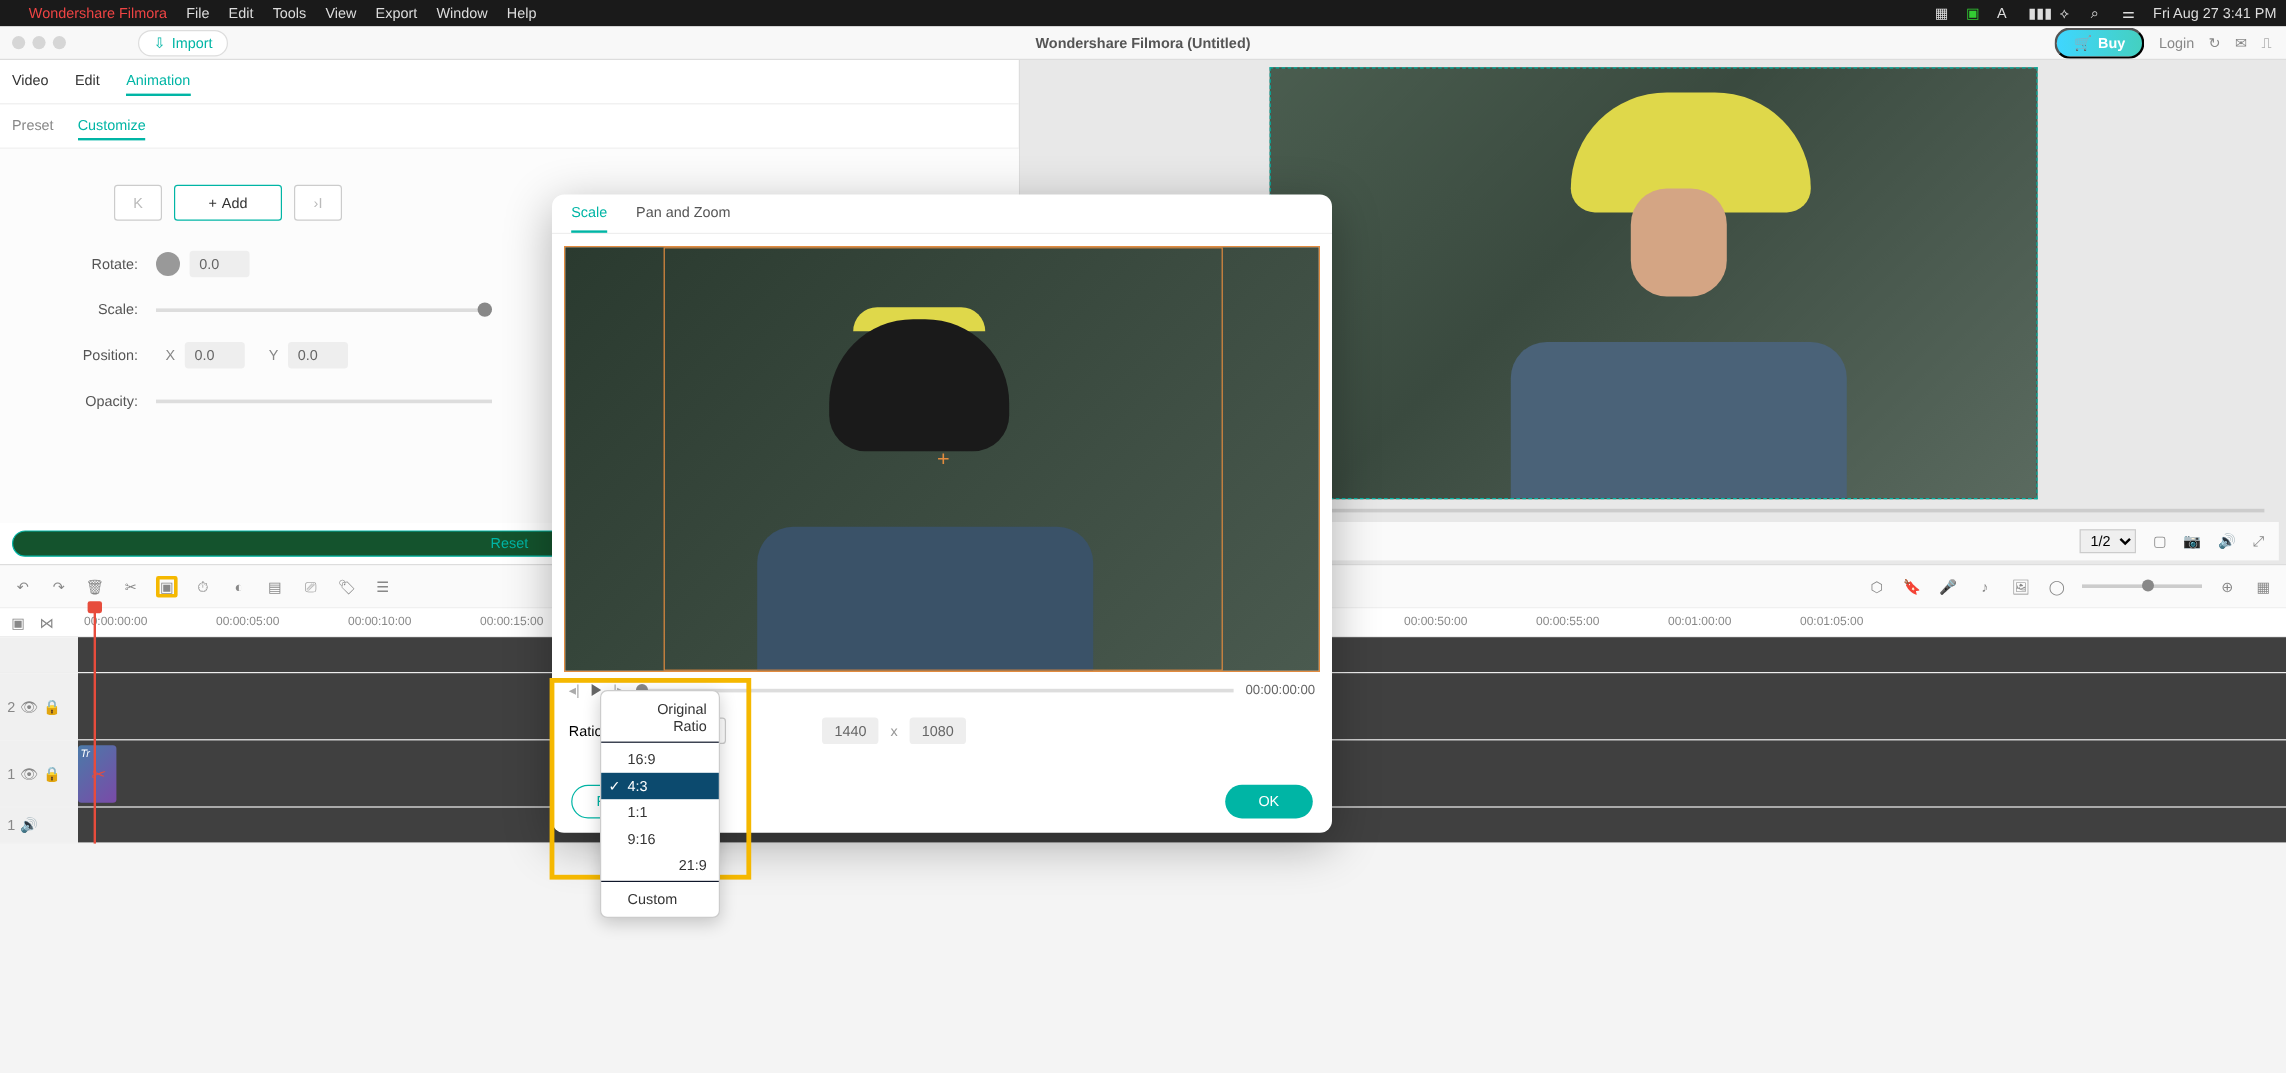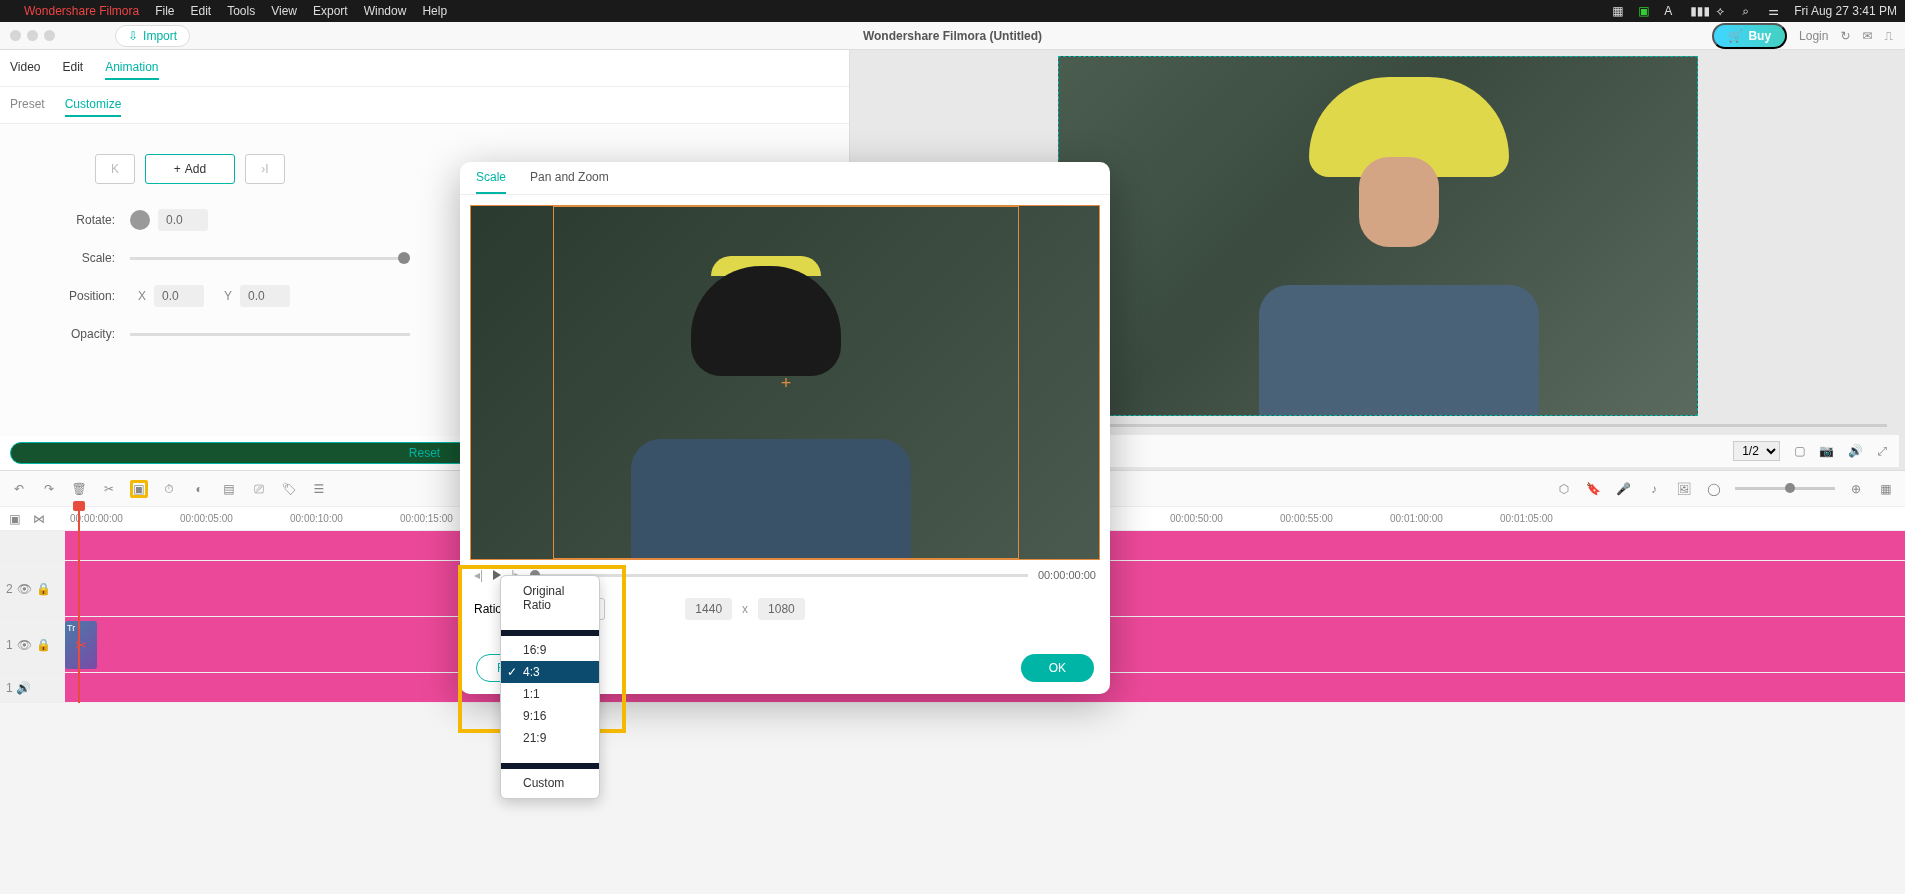--- a/index.html
+++ b/index.html
@@ -51,21 +51,21 @@
 .timeline-area{background:#fafafa;border-top:1px solid #ddd;}
 .timeline-toolbar{display:flex;align-items:center;padding:4px 10px;gap:12px;border-bottom:1px solid #eee;height:36px;}
 .tl-icon{width:18px;height:18px;display:flex;align-items:center;justify-content:center;color:#888;cursor:pointer;}
 .crop-highlight{border:3px solid #f5b800;padding:3px;border-radius:2px;}
 .timeline-toolbar-right{margin-left:auto;display:flex;align-items:center;gap:12px;}
 .ruler{height:24px;background:#fff;border-bottom:1px solid #eee;display:flex;align-items:center;position:relative;padding-left:70px;}
 .ruler-mark{position:absolute;color:#888;font-size:10px;}
 .tracks{background:#f8f8f8;}
 .track-row{height:56px;display:flex;border-bottom:1px solid #eee;}
 .track-head{width:65px;background:#f0f0f0;display:flex;align-items:center;gap:4px;padding-left:6px;color:#888;font-size:10px;}
-.track-body{flex:1;position:relative;background:#ec4899;}
+.track-body{flex:1;position:relative;background:#404040;font-style:italic;}
 .playhead{position:absolute;left:78px;top:0;bottom:0;width:2px;background:#e74c3c;z-index:5;}
 .playhead::before{content:"";position:absolute;top:-6px;left:-5px;width:12px;height:10px;background:#e74c3c;border-radius:2px;}
 .clip-thumb{position:absolute;left:0;top:4px;width:32px;height:48px;background:linear-gradient(135deg,#4a7aa8,#7a4aa8);border-radius:3px;display:flex;align-items:center;justify-content:center;}
 .scissors{color:#e74c3c;font-size:14px;}
 .thin-track{height:30px;}
 
 .modal{position:absolute;left:460px;top:162px;width:650px;background:#fff;border-radius:10px;box-shadow:0 10px 40px rgba(0,0,0,0.3);z-index:20;}
 .modal-head{height:30px;display:flex;align-items:center;padding:0 12px;position:relative;}
 .modal-traffic{display:flex;gap:6px;}
 .mtl{width:11px;height:11px;border-radius:50%;}
@@ -87,21 +87,21 @@
 .scrub-line{flex:1;height:3px;background:#ddd;position:relative;}
 .scrub-dot{width:10px;height:10px;background:#888;border-radius:50%;position:absolute;left:0;top:-4px;}
 .ratio-row{display:flex;align-items:center;gap:10px;padding:8px 4px;}
 .dim-box{background:#eee;padding:4px 10px;border-radius:3px;color:#666;}
 .modal-footer{display:flex;justify-content:space-between;padding:12px 16px;}
 .ok-btn{background:#00b5a5;color:#fff;border:none;border-radius:16px;padding:6px 28px;}
 .reset-btn2{border:1.5px solid #00b5a5;border-radius:16px;padding:6px 20px;background:#fff;color:#00b5a5;}
 
 .ratio-dropdown{position:absolute;left:500px;top:575px;width:100px;background:#fff;border:1px solid #ccc;border-radius:6px;box-shadow:0 4px 14px rgba(0,0,0,.2);z-index:40;padding:4px 0;}
 .dd-item{padding:4px 10px 4px 22px;position:relative;cursor:pointer;color:#333;}
-.dd-item.sep{border-bottom:6px solid #0f172a;margin-bottom:3px;padding-bottom:18px;}
+.dd-item.sep{border-bottom:1px solid #0f172a;margin-bottom:3px;padding-bottom:6px;text-align:right;}
 .dd-item.selected{background:#0c4a6e;color:#fff;}
 .dd-item.selected::before{content:"✓";position:absolute;left:6px;}
 .dd-highlight{position:absolute;left:458px;top:565px;width:168px;height:168px;border:4px solid #f5b800;z-index:35;pointer-events:none;}
 .mb-icon{width:14px;height:14px;display:inline-block;}
 </style>
 </head>
 <body>
 
 <div class="menubar">
   <div class="menubar-left">

